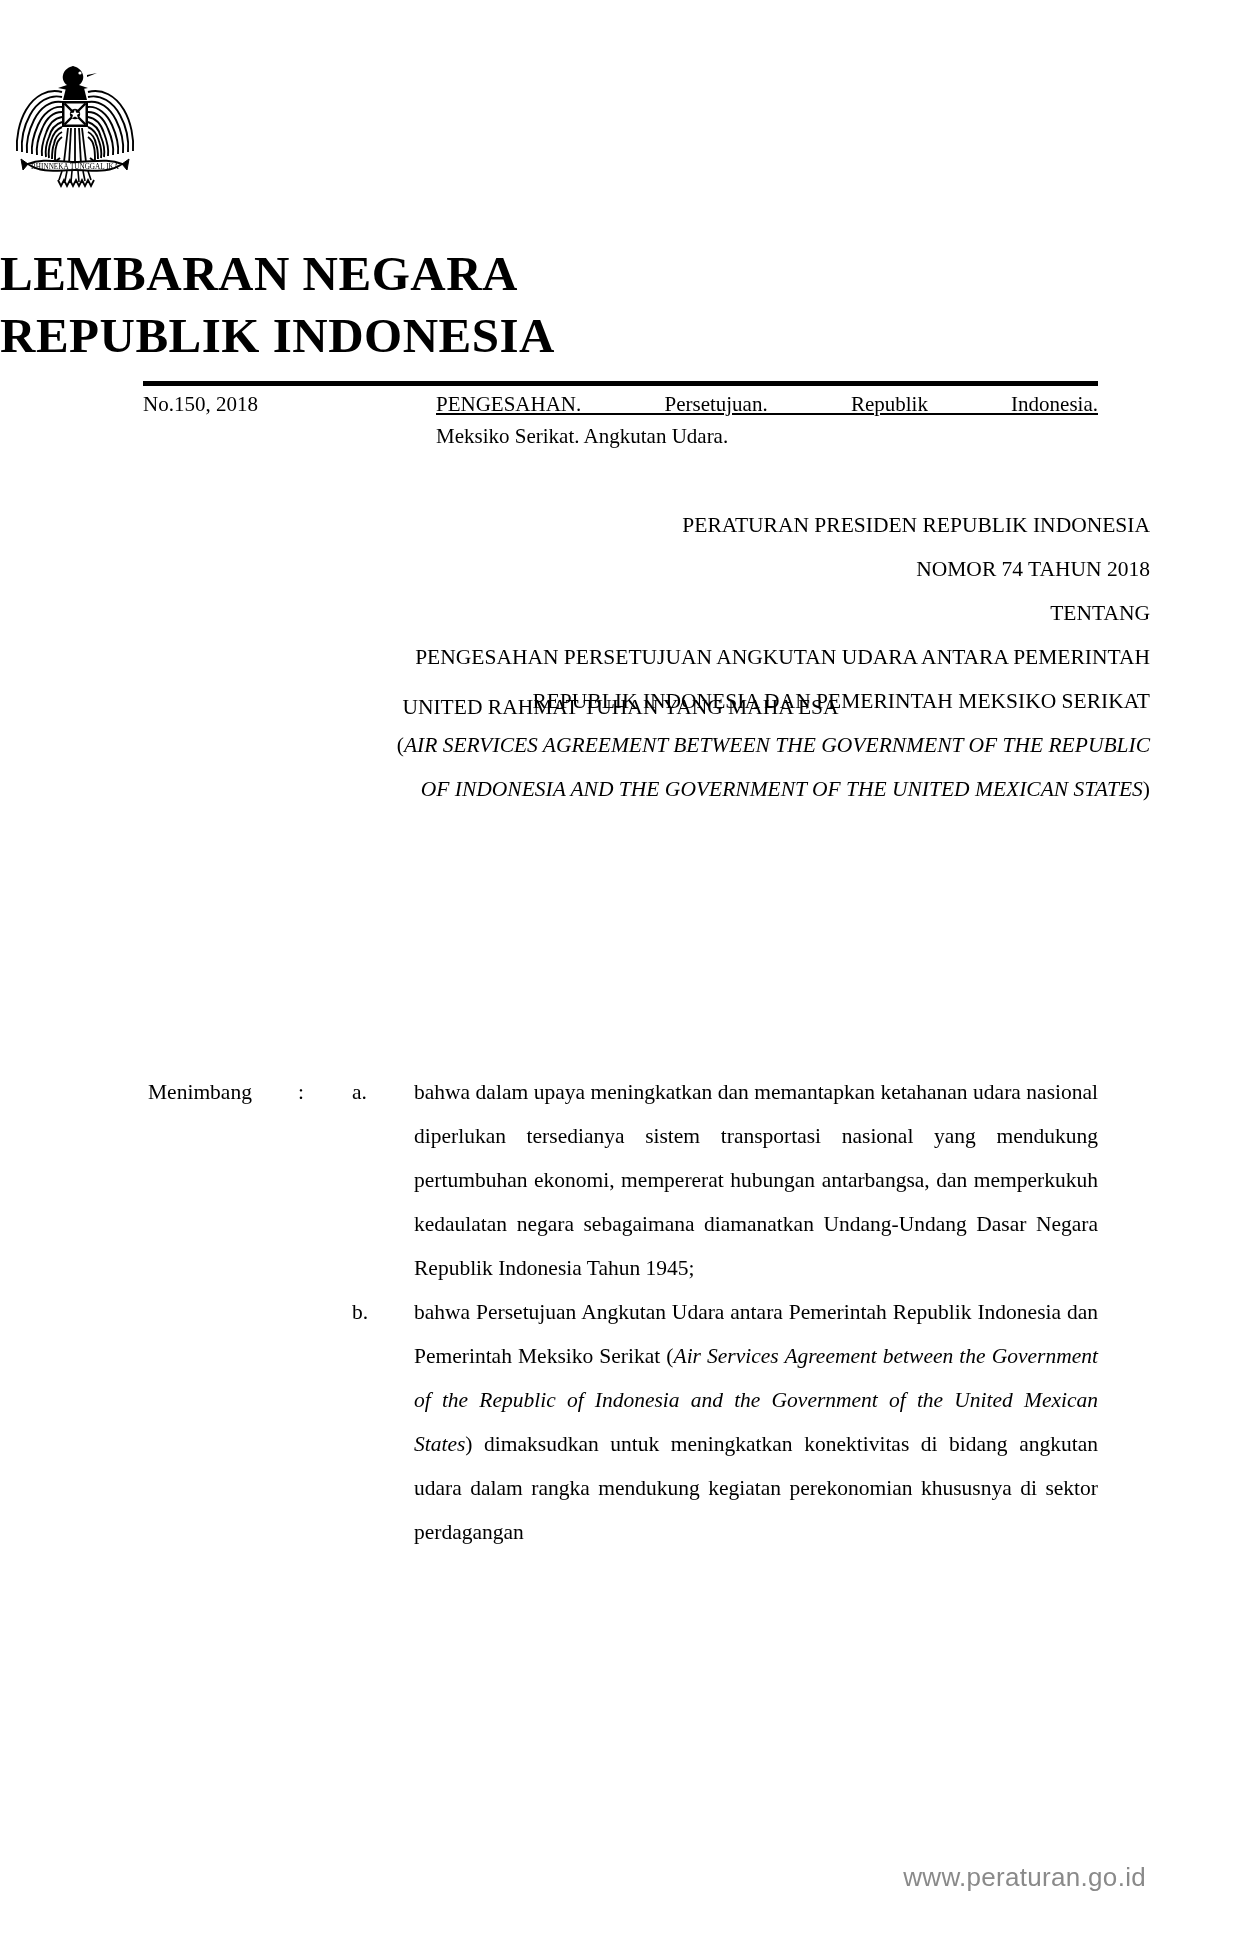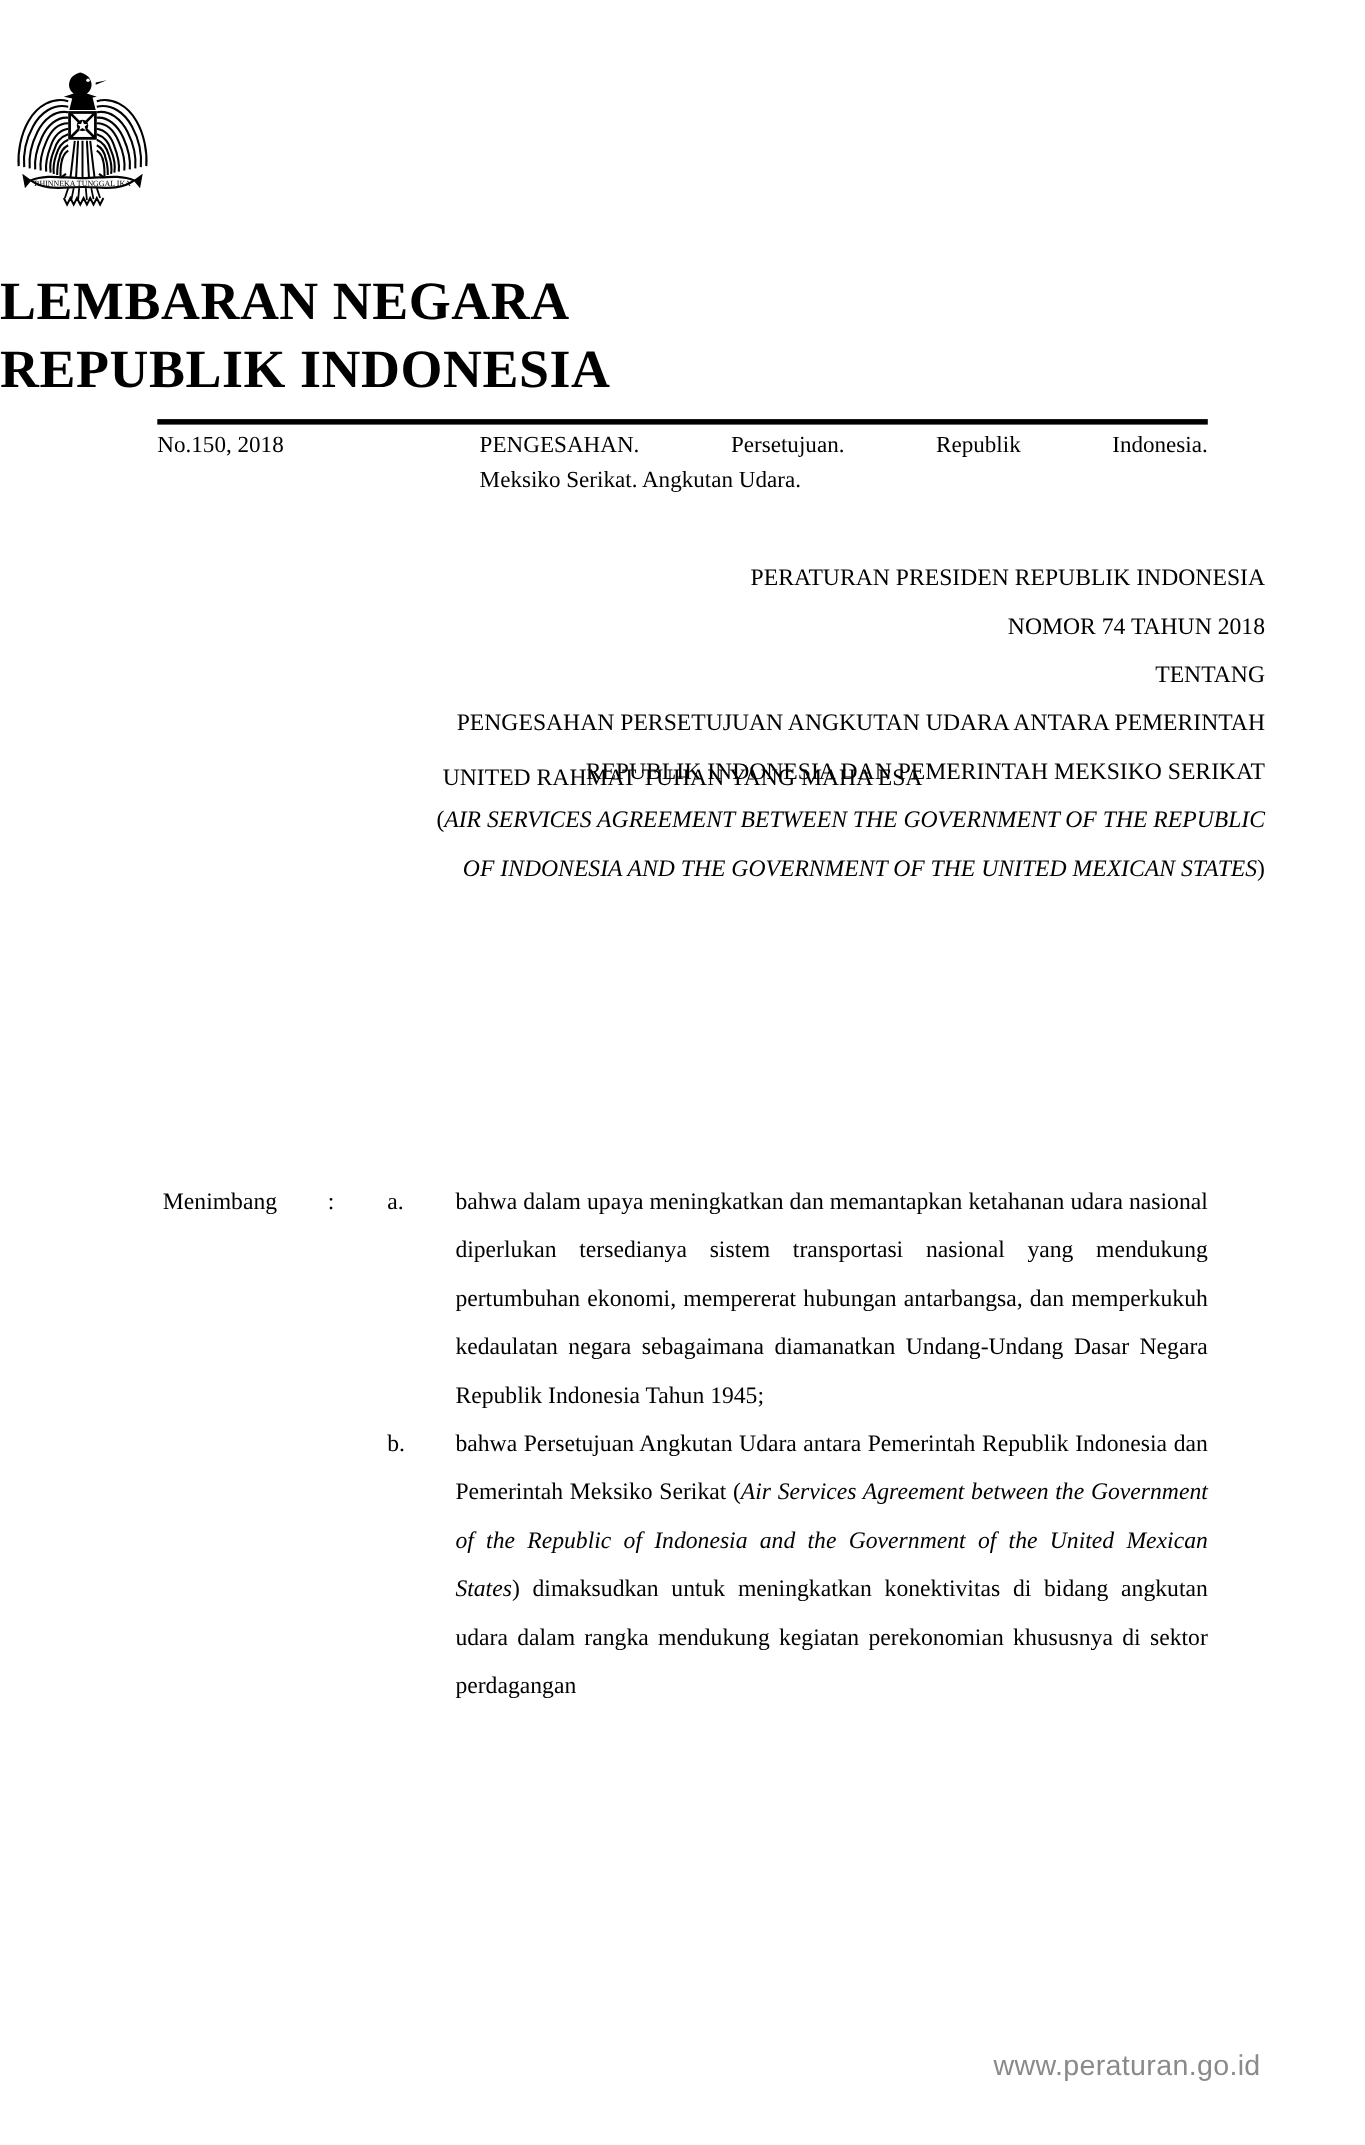--- a/index.html
+++ b/index.html
@@ -80,20 +80,21 @@
     left: 293px;
     top: 0;
     width: 662px;
     text-align: justify;
     text-align-last: left;
   }
   .gazette-head .subject .l1 {
     display: block;
     text-align: justify;
     text-align-last: justify;
+    text-decoration: underline;
   }
   .gazette-head .subject .l2 {
     display: block;
   }
 
   
   .title-block {
     position: absolute;
     top: 503px;
     left: 95px;

